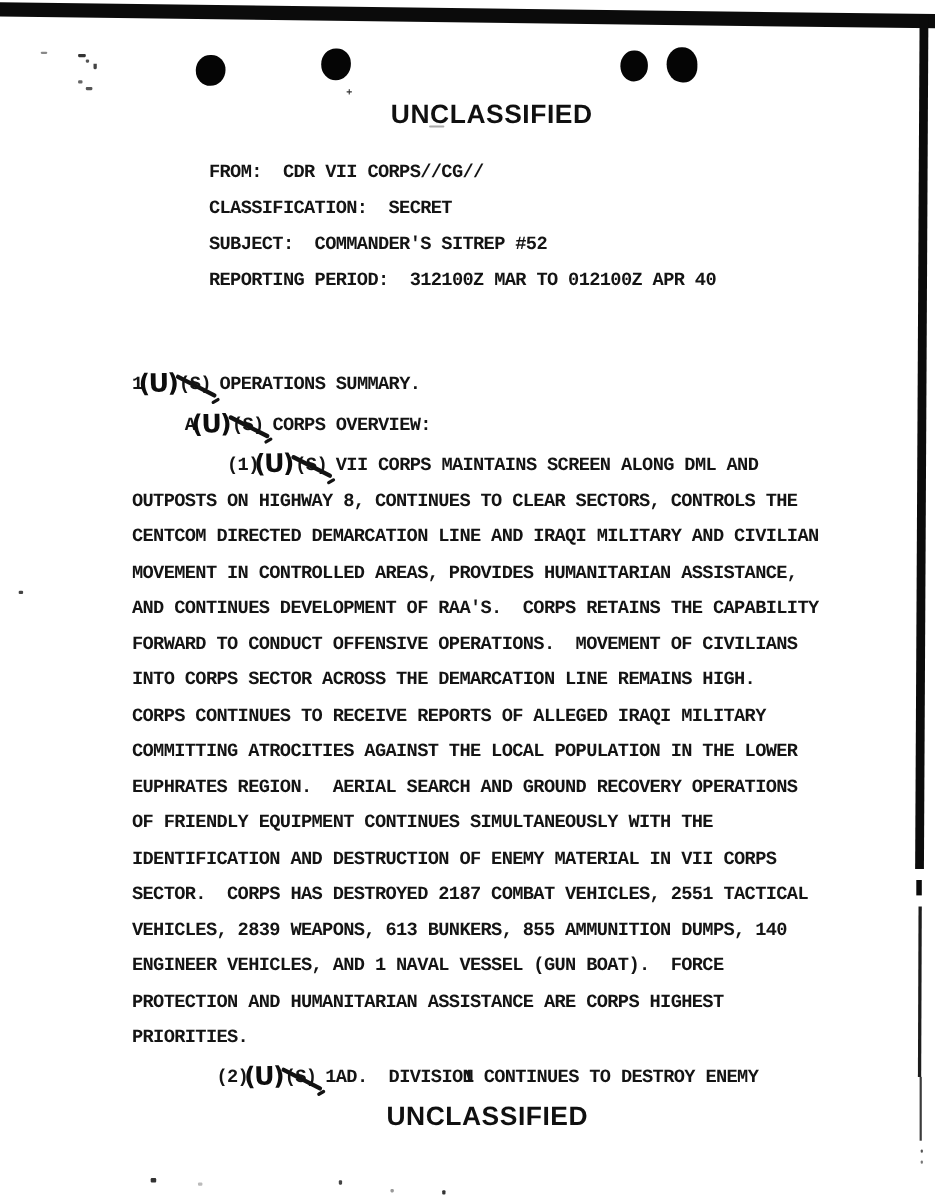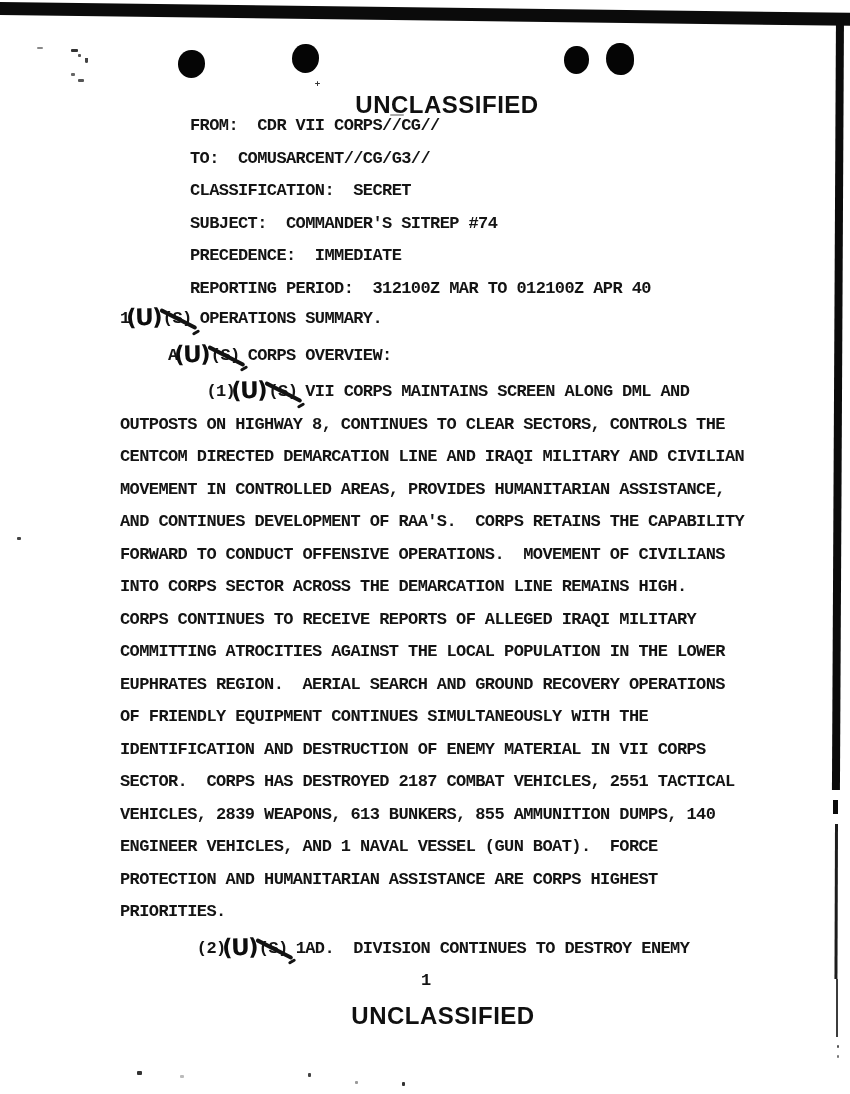--- a/index.html
+++ b/index.html
@@ -32,21 +32,21 @@
   }
   #banner-top { top:93px; transform:translateX(22px); }
   #banner-bottom { top:1004px; transform:translateX(18px); }
   #page-number {
     position:absolute; top:971px; left:0; width:100%; text-align:center;
     font-size:17px; font-weight:700; transform:translateX(1px);
   }
   
   .typed {
     position:absolute; font-size:17px; font-weight:700; letter-spacing:-0.6px;
-    line-height:32.5px; white-space:pre;
+    line-height:32.5px; white-space:pre;margin-top:32px;
   }
   #message-header { left:190px; top:110px; }
   #document-body  { left:120px; top:299px; }
   .tline { white-space:pre; }
   .hand-u {
     display:inline-block; font-family:"DejaVu Sans", sans-serif; font-weight:800;
     font-size:23px; letter-spacing:-1.5px; margin-left:-4px; position:relative; top:2px;
     transform:rotate(-1deg); color:#0d0d0d;
   }
   .struck-s { position:relative; display:inline-block; margin-left:2px; }
@@ -88,21 +88,21 @@
   <div class="speck" style="left:137px;top:1071px;width:5px;height:4px;background:#333;"></div>
   <div class="speck" style="left:180px;top:1075px;width:4px;height:3px;background:#bbb;"></div>
   <div class="speck" style="left:308px;top:1073px;width:3px;height:4px;background:#444;"></div>
   <div class="speck" style="left:355px;top:1081px;width:3px;height:3px;background:#999;"></div>
   <div class="speck" style="left:402px;top:1082px;width:3px;height:4px;background:#333;"></div>
   <div class="speck" style="left:837px;top:1045px;width:2px;height:3px;background:#555;"></div>
   <div class="speck" style="left:837px;top:1055px;width:2px;height:3px;background:#777;"></div>
 
   <div id="banner-top" class="banner">UNCLASSIFIED</div>
 
-  <div id="message-header" class="typed"><div class="tline">FROM:  CDR VII CORPS//CG//</div><div class="tline">TO:  COMUSARCENT//CG/G3//</div><div class="tline">CLASSIFICATION:  SECRET</div><div class="tline">SUBJECT:  COMMANDER'S SITREP #74</div><div class="tline">PRECEDENCE:  IMMEDIATE</div><div class="tline">REPORTING PERIOD:  312100Z MAR TO 012100Z APR 40</div></div>
+  <div id="message-header" class="typed"><div class="tline">FROM:  CDR VII CORPS//CG//</div><div class="tline">CLASSIFICATION:  SECRET</div><div class="tline">SUBJECT:  COMMANDER'S SITREP #52</div><div class="tline">REPORTING PERIOD:  312100Z MAR TO 012100Z APR 40</div></div>
 
   <div id="document-body" class="typed"><div class="tline"><span class="pfx">1</span><span class="hand-u">(U)</span><span class="struck-s">(S)</span><span class="mtext" style="margin-left: 8px;">OPERATIONS SUMMARY.</span></div><div class="tline"><span class="pfx">     A</span><span class="hand-u">(U)</span><span class="struck-s">(S)</span><span class="mtext" style="margin-left: 8px;">CORPS OVERVIEW:</span></div><div class="tline"><span class="pfx">         (1)</span><span class="hand-u">(U)</span><span class="struck-s">(S)</span><span class="mtext" style="margin-left: 8px;">VII CORPS MAINTAINS SCREEN ALONG DML AND</span></div><div class="tline">OUTPOSTS ON HIGHWAY 8, CONTINUES TO CLEAR SECTORS, CONTROLS THE</div><div class="tline">CENTCOM DIRECTED DEMARCATION LINE AND IRAQI MILITARY AND CIVILIAN</div><div class="tline">MOVEMENT IN CONTROLLED AREAS, PROVIDES HUMANITARIAN ASSISTANCE,</div><div class="tline">AND CONTINUES DEVELOPMENT OF RAA'S.  CORPS RETAINS THE CAPABILITY</div><div class="tline">FORWARD TO CONDUCT OFFENSIVE OPERATIONS.  MOVEMENT OF CIVILIANS</div><div class="tline">INTO CORPS SECTOR ACROSS THE DEMARCATION LINE REMAINS HIGH.</div><div class="tline">CORPS CONTINUES TO RECEIVE REPORTS OF ALLEGED IRAQI MILITARY</div><div class="tline">COMMITTING ATROCITIES AGAINST THE LOCAL POPULATION IN THE LOWER</div><div class="tline">EUPHRATES REGION.  AERIAL SEARCH AND GROUND RECOVERY OPERATIONS</div><div class="tline">OF FRIENDLY EQUIPMENT CONTINUES SIMULTANEOUSLY WITH THE</div><div class="tline">IDENTIFICATION AND DESTRUCTION OF ENEMY MATERIAL IN VII CORPS</div><div class="tline">SECTOR.  CORPS HAS DESTROYED 2187 COMBAT VEHICLES, 2551 TACTICAL</div><div class="tline">VEHICLES, 2839 WEAPONS, 613 BUNKERS, 855 AMMUNITION DUMPS, 140</div><div class="tline">ENGINEER VEHICLES, AND 1 NAVAL VESSEL (GUN BOAT).  FORCE</div><div class="tline">PROTECTION AND HUMANITARIAN ASSISTANCE ARE CORPS HIGHEST</div><div class="tline">PRIORITIES.</div><div class="tline"><span class="pfx">        (2)</span><span class="hand-u">(U)</span><span class="struck-s">(S)</span><span class="mtext" style="margin-left: 8px;">1AD.  DIVISION CONTINUES TO DESTROY ENEMY</span></div></div>
 
   <div id="page-number">1</div>
 
   <div id="banner-bottom" class="banner">UNCLASSIFIED</div>
 
 </div>
 
 </body></html>

